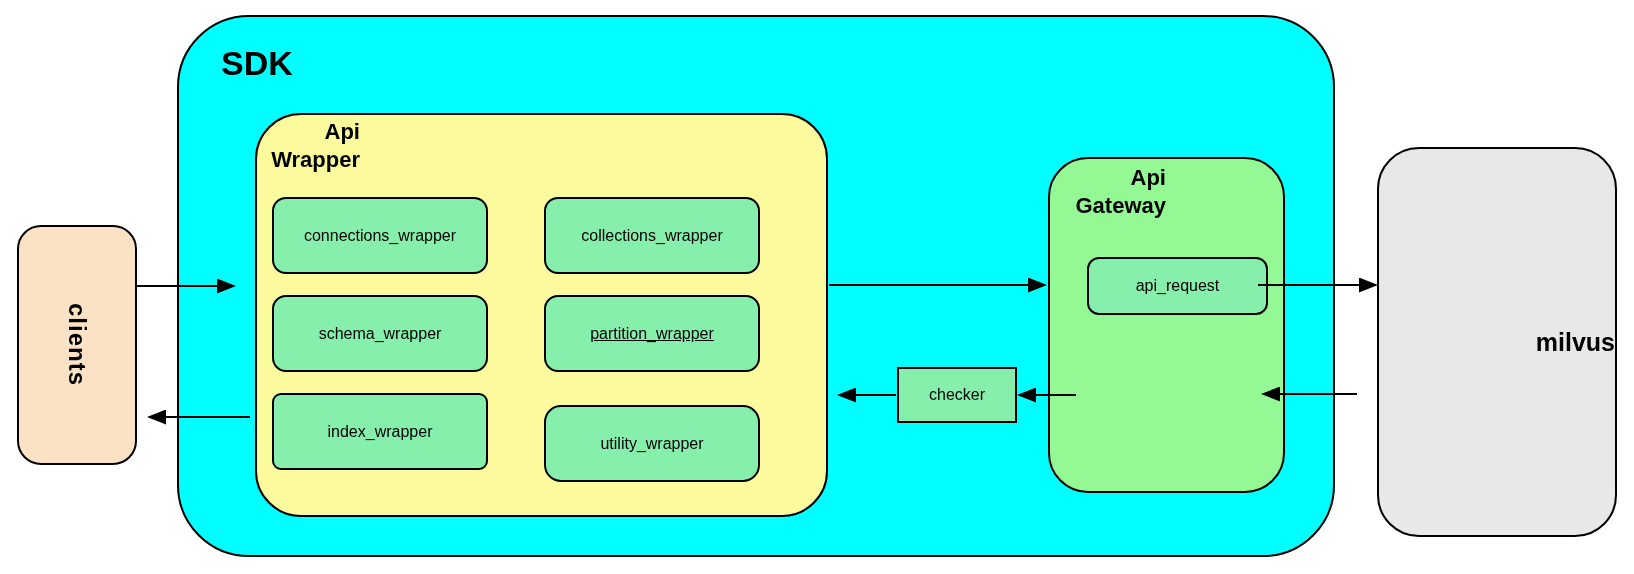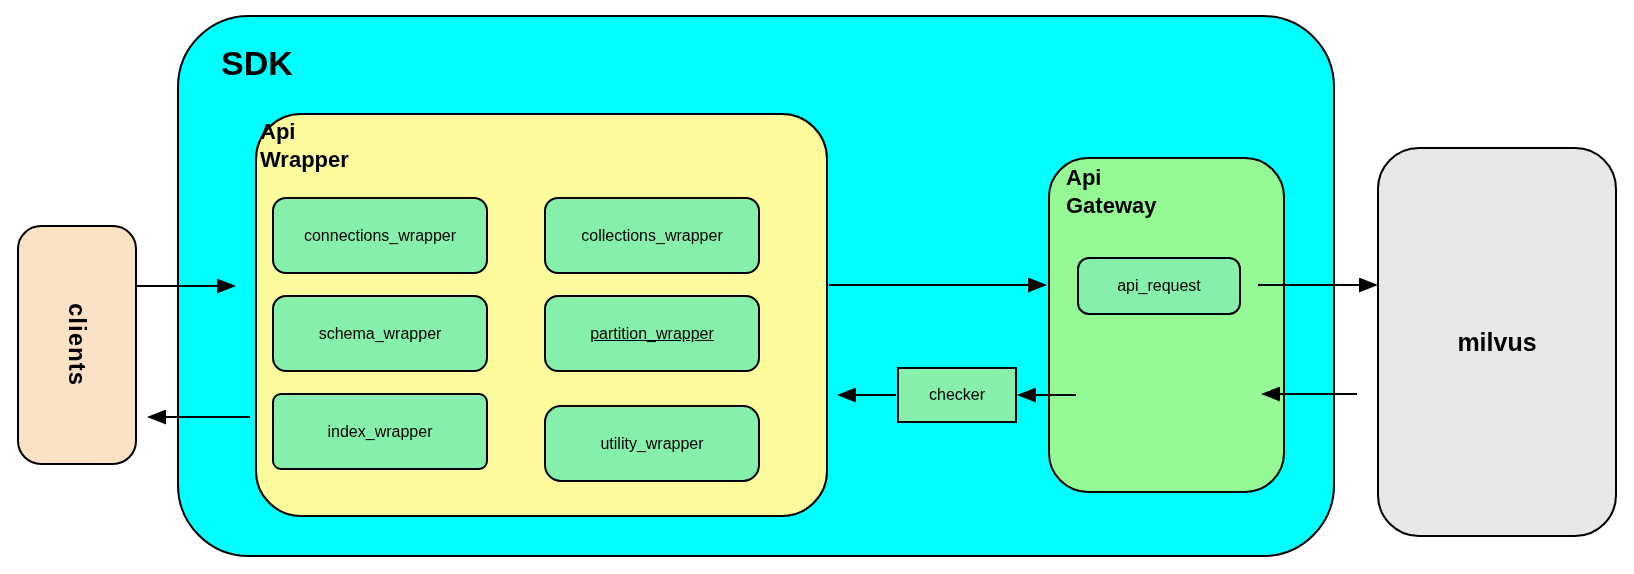--- a/index.html
+++ b/index.html
@@ -38,37 +38,37 @@
     position: absolute;
     box-sizing: border-box;
     background: #86efac;
     border: 2px solid #000;
     display: flex;
     align-items: center;
     justify-content: center;
     font-size: 16px;
   }
   .wnode { width: 216px; height: 77px; border-radius: 14px; }
-  .gnode { width: 164px; height: 58px; border-radius: 12px; }
+  .gnode { width: 181px; height: 58px; border-radius: 12px; margin-left: 10px; }
   .n-connections { left: 272px; top: 197px; }
   .n-collections { left: 544px; top: 197px; }
   .n-schema      { left: 272px; top: 295px; }
   .n-partition   { left: 544px; top: 295px; text-decoration: underline; }
   .n-index       { left: 272px; top: 393px; border-radius: 9px; }
   .n-utility     { left: 544px; top: 405px; border-radius: 17px; }
   .n-request     { left: 1077px; top: 257px; }
   .n-response    { left: 1077px; top: 367px; }
   .n-checker     { left: 897px; top: 367px; width: 120px; height: 56px; border-radius: 0; }
   
   .clabel {
     position: absolute;
     font-weight: bold;
     white-space: pre-line;
     line-height: 1.25;
-    text-align: left;
+    text-align: right;
   }
   .sdk-label        { left: 221px;  top: 42px;  font-size: 34px; text-align: left; }
   .apiwrapper-label { left: 260px;  top: 118px; width: 100px; font-size: 22px; }
   .apigateway-label { left: 1066px; top: 164px; width: 100px; font-size: 22px; }
   
   svg.arrows {
     position: absolute;
     left: 0; top: 0;
     width: 1634px; height: 574px;
     pointer-events: none;
@@ -79,21 +79,21 @@
 <body>
 
 <div class="canvas">
 
   <div class="box sdk" style="background-color: rgb(0, 255, 255);"></div>
 
   <div class="box api-wrapper" style="background-color: rgb(251, 251, 158);"></div>
 
   <div class="box api-gateway" style="background-color: rgb(148, 248, 148);"></div>
 
-  <div class="box milvus" style="background-color: rgb(232, 232, 232);">
+  <div class="box milvus" style="background-color: rgb(232, 232, 232); justify-content: flex-end;">
     <span>milvus</span>
   </div>
 
   <div class="box clients" style="background-color: rgb(251, 226, 196);">
     <span class="vtext">clients</span>
   </div>
 
   <div class="clabel sdk-label">SDK</div>
   <div class="clabel apiwrapper-label">Api
 Wrapper</div>

